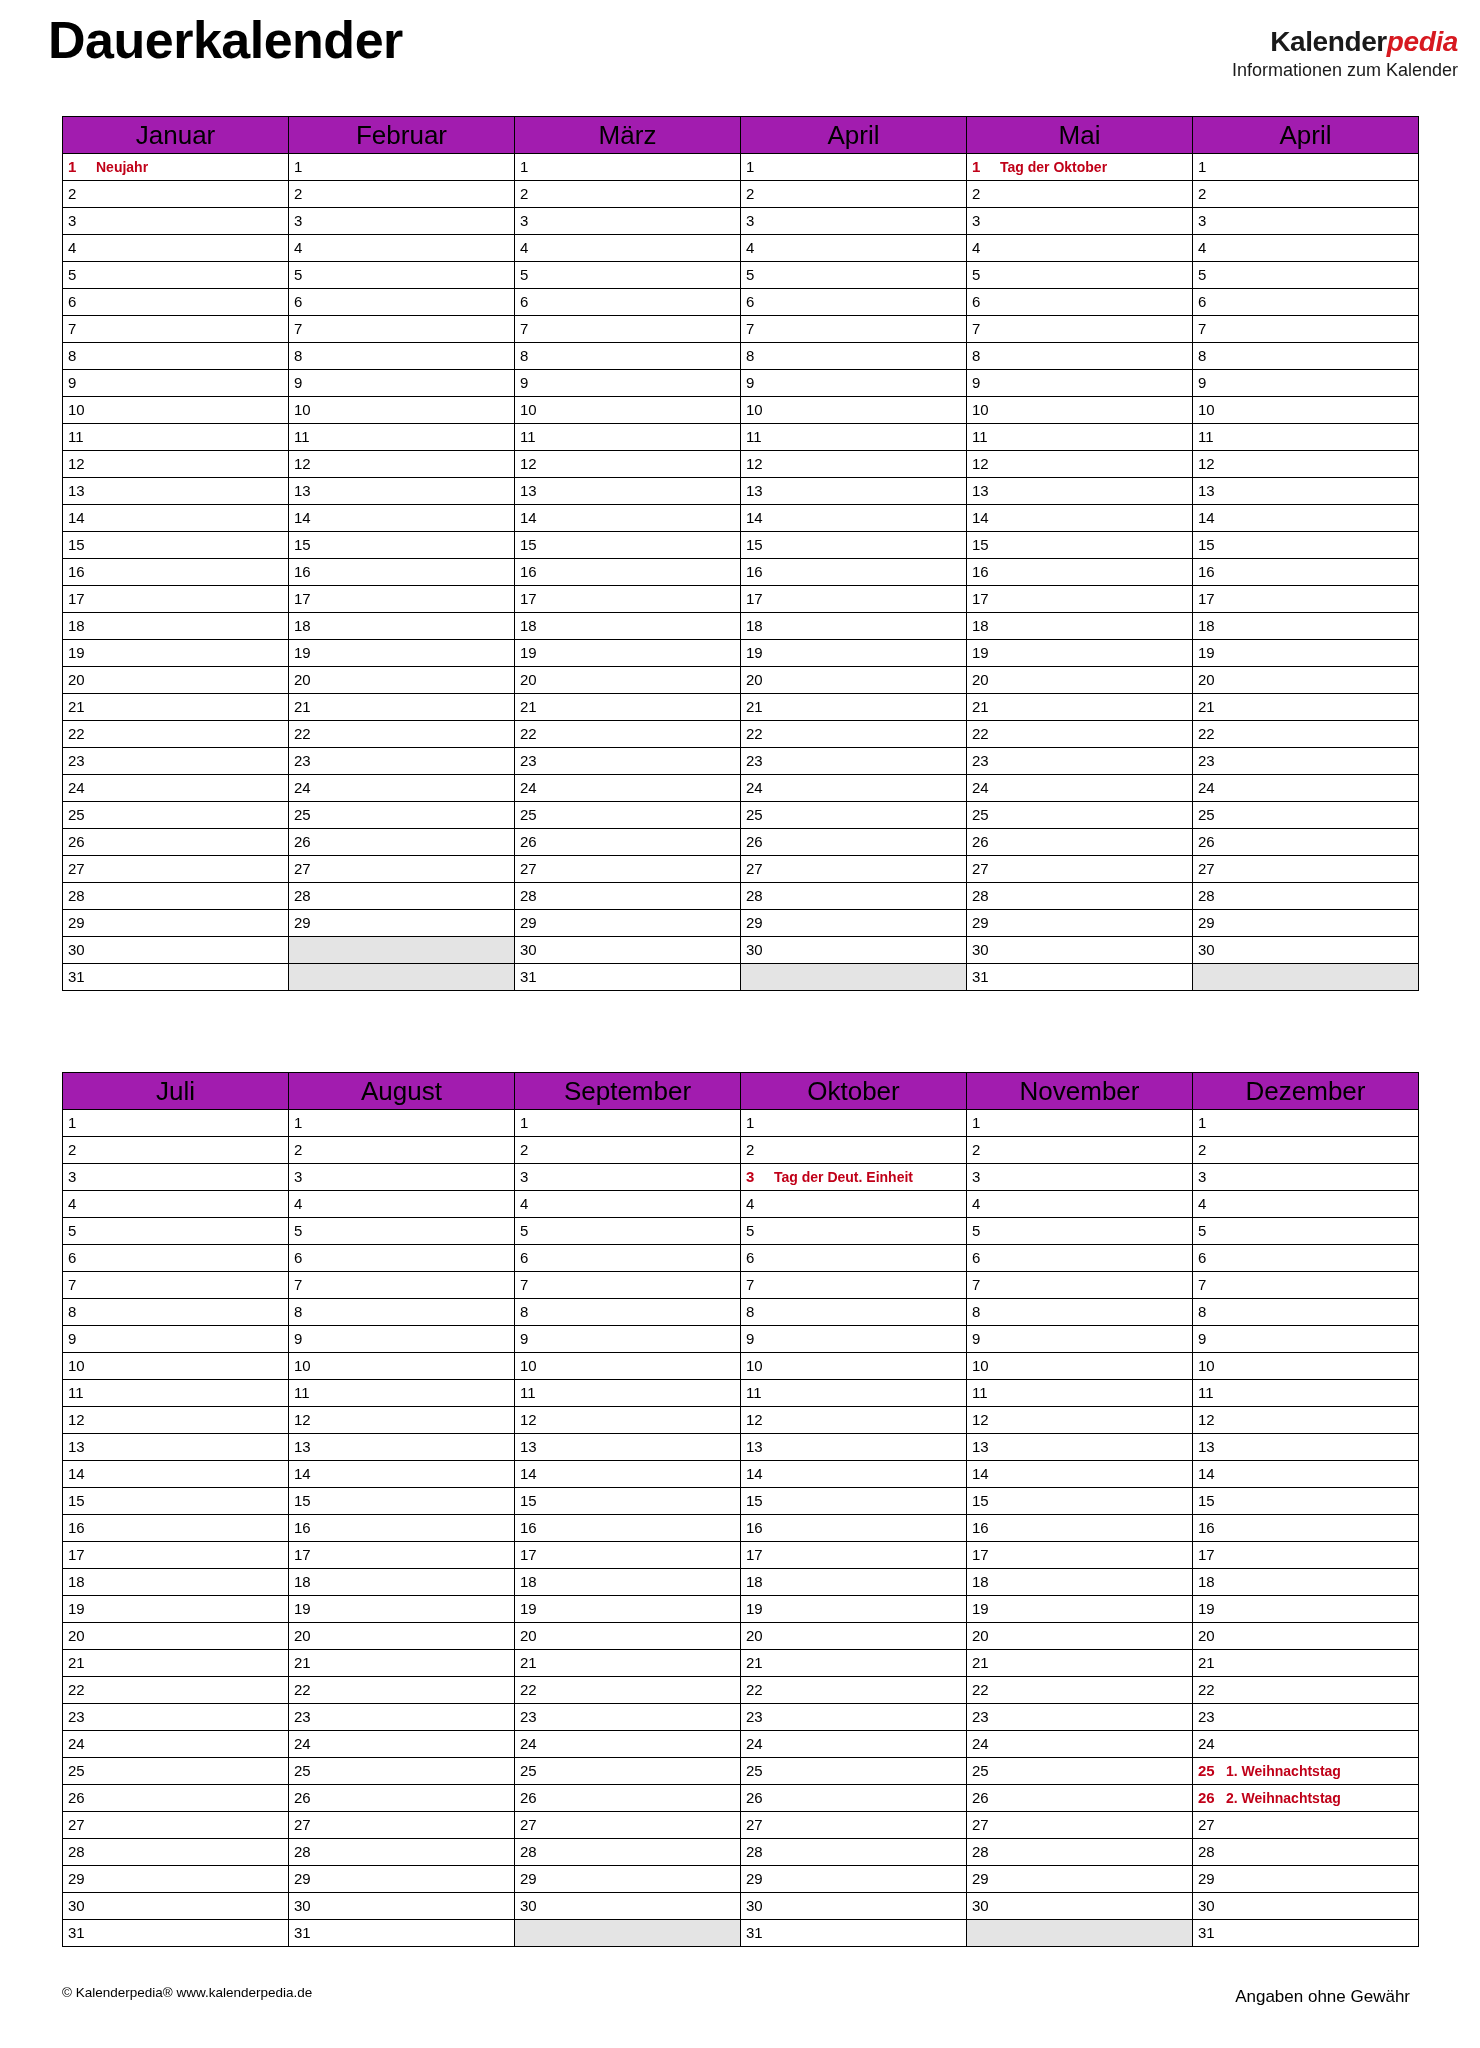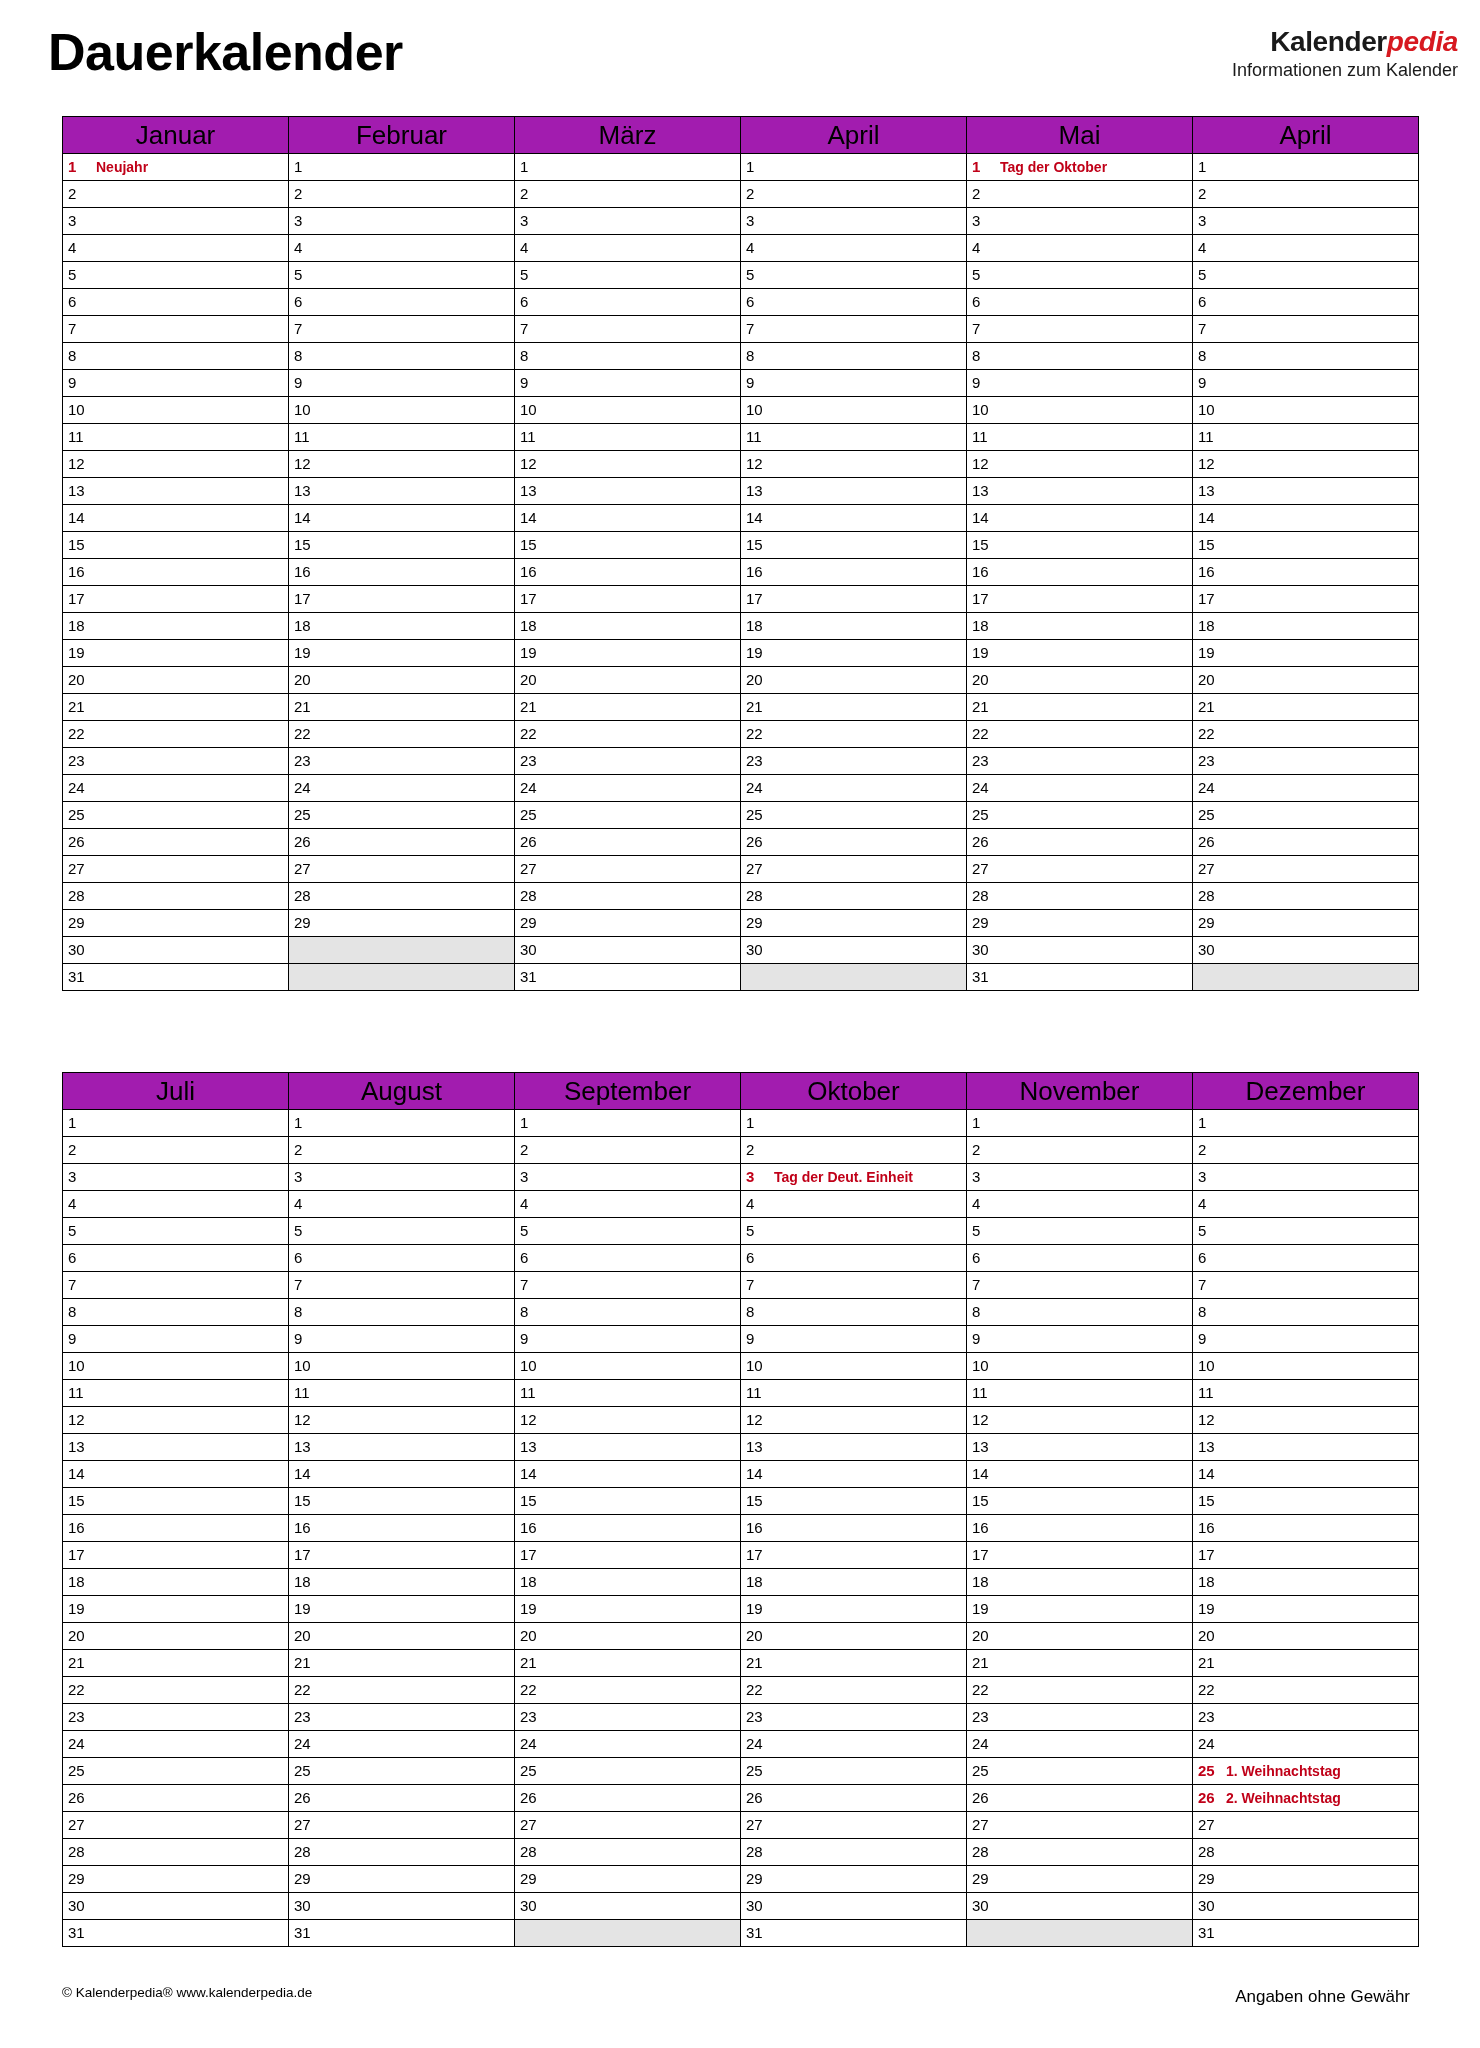--- a/index.html
+++ b/index.html
@@ -32,21 +32,20 @@
   }
   .doc-title {
     position: absolute;
     left: 48px;
     top: 14px;
     font-size: 52px;
     font-weight: bold;
     letter-spacing: -0.5px;
     line-height: 1;
     white-space: nowrap;
-    margin-top: 12px;
   }
   .brand {
     position: absolute;
     right: 22px;
     top: 28px;
     text-align: right;
     line-height: 1;
   }
   .brand-main {
     font-size: 28px;

